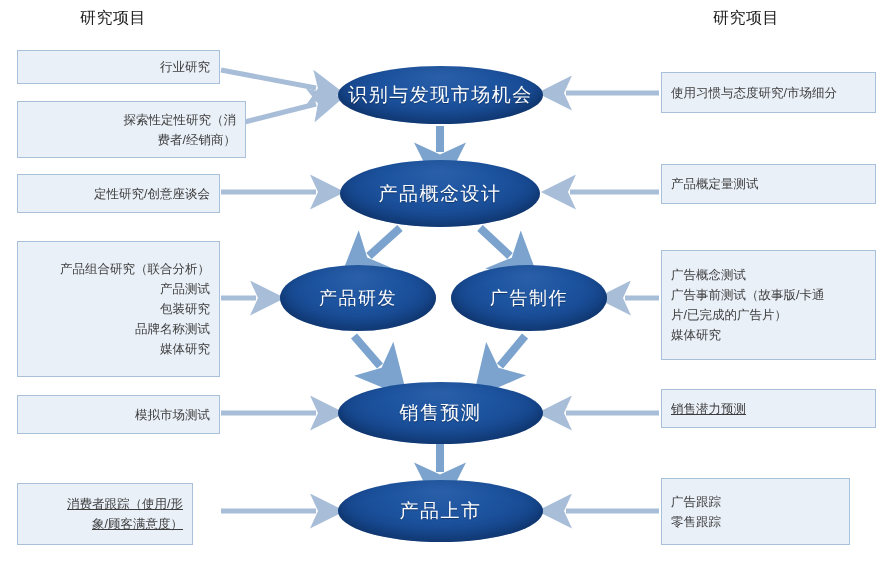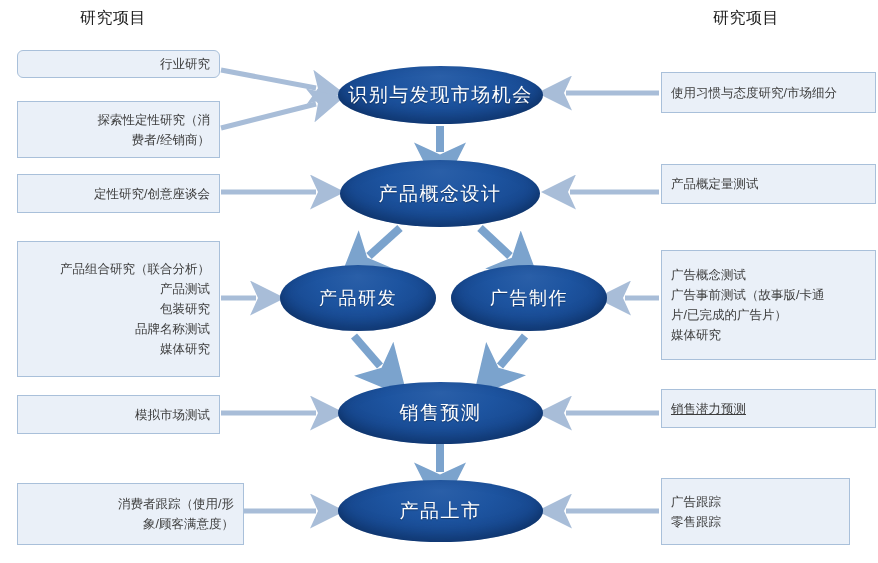--- a/index.html
+++ b/index.html
@@ -99,46 +99,46 @@
       <path d="M472,228 L502,256"></path>
       <path d="M346,336 L372,366"></path>
       <path d="M517,336 L492,366"></path>
       <path d="M432,444 L432,472"></path>
     </g>
   </svg>
 
   <div class="col-title" id="title-left">研究项目</div>
   <div class="col-title" id="title-right">研究项目</div>
 
-  <div class="rbox right-text" style="left:9px;top:50px;width:203px;height:28px;border-radius:6px;">
+  <div class="rbox right-text" style="left:9px;top:50px;width:203px;height:34px;">
     <span class="ln">行业研究</span>
   </div>
 
-  <div class="rbox right-text" style="left:9px;top:101px;width:203px;height:57px;align-items:flex-end;">
+  <div class="rbox right-text" style="left:9px;top:101px;width:229px;height:57px;align-items:flex-end;">
     <span class="ln">探索性定性研究（消</span>
     <span class="ln">费者/经销商）</span>
   </div>
 
   <div class="rbox right-text" style="left:9px;top:174px;width:203px;height:39px;">
     <span class="ln">定性研究/创意座谈会</span>
   </div>
 
   <div class="rbox right-text" style="left:9px;top:241px;width:203px;height:136px;">
     <span class="ln">产品组合研究（联合分析）</span>
     <span class="ln">产品测试</span>
     <span class="ln">包装研究</span>
     <span class="ln">品牌名称测试</span>
     <span class="ln">媒体研究</span>
   </div>
 
   <div class="rbox right-text" style="left:9px;top:395px;width:203px;height:39px;">
     <span class="ln">模拟市场测试</span>
   </div>
 
-  <div class="rbox right-text" style="left:9px;top:483px;width:227px;height:62px;">
+  <div class="rbox right-text" style="left:9px;top:483px;width:176px;height:62px;text-decoration:underline;">
     <span class="ln">消费者跟踪（使用/形</span>
     <span class="ln">象/顾客满意度）</span>
   </div>
 
   <div class="rbox left-text" style="left:653px;top:72px;width:215px;height:41px;">
     <span class="ln">使用习惯与态度研究/市场细分</span>
   </div>
 
   <div class="rbox left-text" style="left:653px;top:164px;width:215px;height:40px;">
     <span class="ln">产品概定量测试</span>

